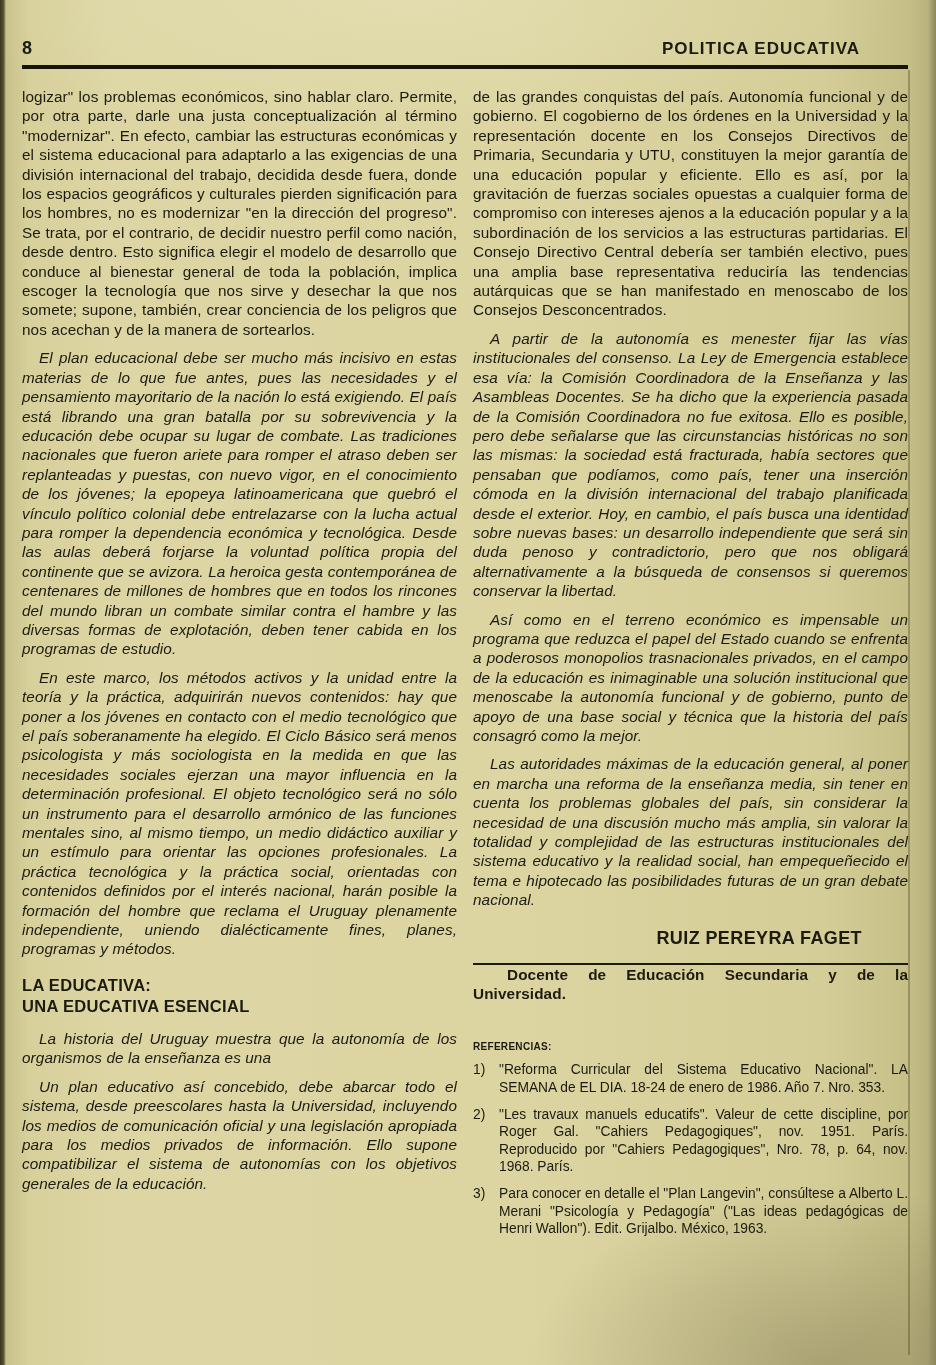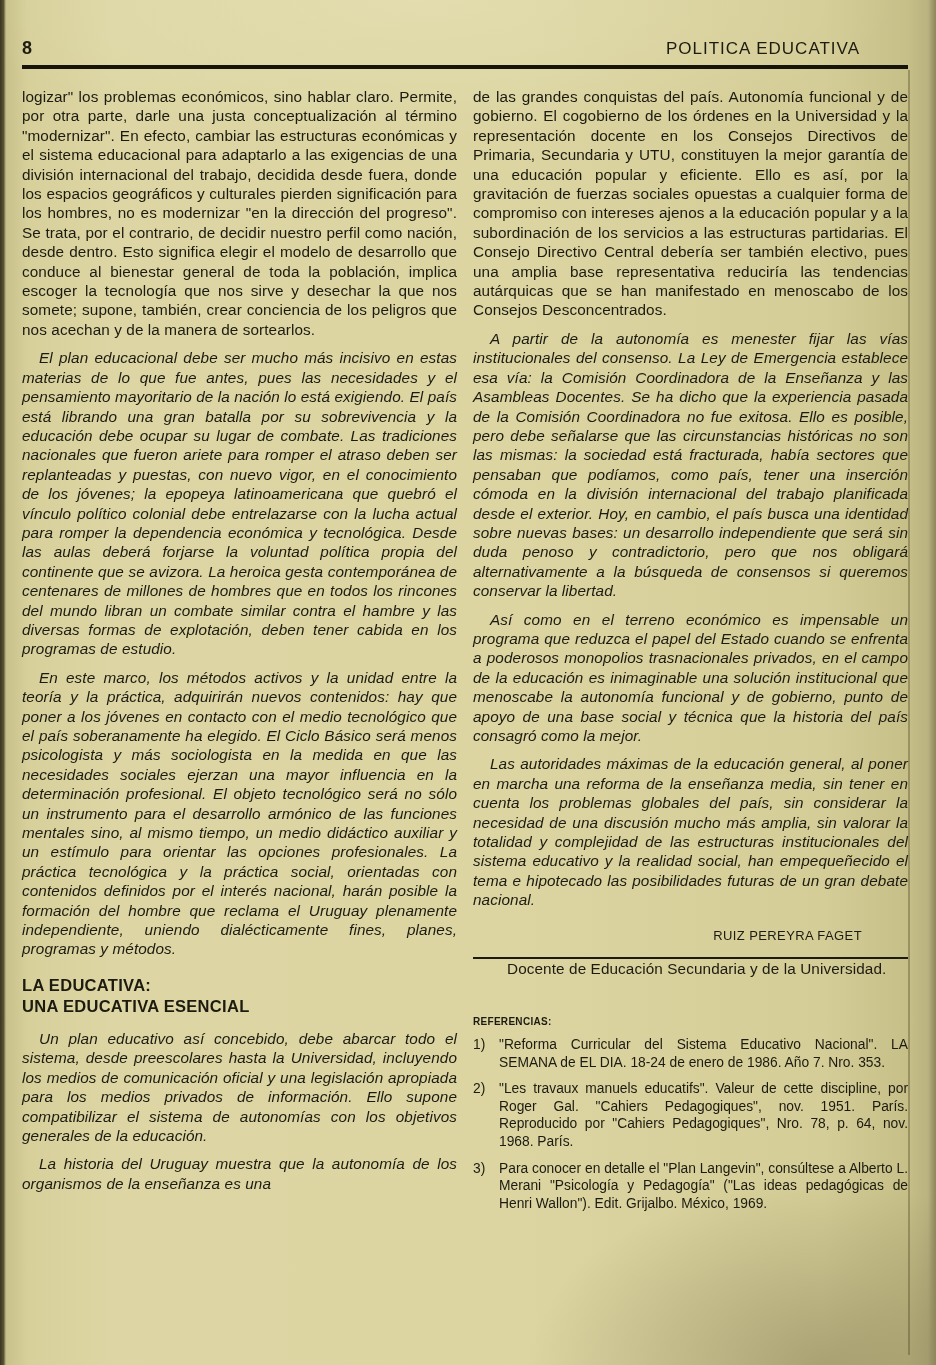--- a/index.html
+++ b/index.html
@@ -34,21 +34,21 @@
     position: absolute; left: 22px; top: 0; width: 886px;
   }
   .page-header {
     display: flex; justify-content: space-between; align-items: flex-end;
     padding-top: 38px;
   }
   .page-num {
     font-weight: bold; font-size: 18px; letter-spacing: 0.5px;
   }
   .header-title {
-    font-weight: normal; font-size: 17px; letter-spacing: 1px;
+    font-weight: bold; font-size: 17px; letter-spacing: 1px;
     padding-right: 48px;
     text-align: right;
   }
   .header-rule {
     margin-top: 6px; height: 4px; background: #17150b;
   }
   .columns {
     display: flex; gap: 16px; margin-top: 18px;
   }
   .col { width: 435px; }
@@ -59,30 +59,31 @@
     letter-spacing: 0.1px;
   }
   .col p.indent { text-indent: 17px; font-style: italic; }
   .section-heading {
     margin: 16px 0 12px 0;
     font-size: 16.5px; line-height: 21px; font-weight: bold;
     letter-spacing: 0.3px;
   }
   .author {
     margin-top: 18px;
-    font-weight: normal; font-size: 13px; letter-spacing: 0.4px;
+    font-weight: bold; font-size: 18px; letter-spacing: 0.4px;
     text-align: right; padding-right: 46px;
   }
   .byline-rule {
     margin-top: 14px; height: 2px; background: #1d1b10;
   }
   .byline {
     margin-top: 10px;
     font-size: 14px; line-height: 18px;
     text-indent: 34px;
+    font-weight: bold;
   }
   .refs-title {
     margin-top: 38px;
     font-weight: bold; font-size: 10px; letter-spacing: 0.3px;
   }
   .ref-item {
     display: flex; margin-top: 9px;
     font-size: 13.8px; line-height: 17.6px;
   }
   .ref-num { width: 26px; flex: 0 0 26px; }
@@ -109,22 +110,22 @@
       <section class="col">
         <p>logizar" los problemas económicos, sino hablar claro. Permite, por otra parte, darle una justa conceptualización al término "modernizar". En efecto, cambiar las estructuras económicas y el sistema educacional para adaptarlo a las exigencias de una división internacional del trabajo, decidida desde fuera, donde los espacios geográficos y culturales pierden significación para los hombres, no es modernizar "en la dirección del progreso". Se trata, por el contrario, de decidir nuestro perfil como nación, desde dentro. Esto significa elegir el modelo de desarrollo que conduce al bienestar general de toda la población, implica escoger la tecnología que nos sirve y desechar la que nos somete; supone, también, crear conciencia de los peligros que nos acechan y de la manera de sortearlos.</p>
         <p class="indent">El plan educacional debe ser mucho más incisivo en estas materias de lo que fue antes, pues las necesidades y el pensamiento mayoritario de la nación lo está exigiendo. El país está librando una gran batalla por su sobrevivencia y la educación debe ocupar su lugar de combate. Las tradiciones nacionales que fueron ariete para romper el atraso deben ser replanteadas y puestas, con nuevo vigor, en el conocimiento de los jóvenes; la epopeya latinoamericana que quebró el vínculo político colonial debe entrelazarse con la lucha actual para romper la dependencia económica y tecnológica. Desde las aulas deberá forjarse la voluntad política propia del continente que se avizora. La heroica gesta contemporánea de centenares de millones de hombres que en todos los rincones del mundo libran un combate similar contra el hambre y las diversas formas de explotación, deben tener cabida en los programas de estudio.</p>
         <p class="indent">En este marco, los métodos activos y la unidad entre la teoría y la práctica, adquirirán nuevos contenidos: hay que poner a los jóvenes en contacto con el medio tecnológico que el país soberanamente ha elegido. El Ciclo Básico será menos psicologista y más sociologista en la medida en que las necesidades sociales ejerzan una mayor influencia en la determinación profesional. El objeto tecnológico será no sólo un instrumento para el desarrollo armónico de las funciones mentales sino, al mismo tiempo, un medio didáctico auxiliar y un estímulo para orientar las opciones profesionales. La práctica tecnológica y la práctica social, orientadas con contenidos definidos por el interés nacional, harán posible la formación del hombre que reclama el Uruguay plenamente independiente, uniendo dialécticamente fines, planes, programas y métodos.</p>
 
         <h2 class="section-heading">
           <span style="display:block">LA EDUCATIVA:</span>
           <span style="display:block">UNA EDUCATIVA ESENCIAL</span>
         </h2>
 
+        <p class="indent">La historia del Uruguay muestra que la autonomía de los organismos de la enseñanza es una</p>
         <p class="indent">Un plan educativo así concebido, debe abarcar todo el sistema, desde preescolares hasta la Universidad, incluyendo los medios de comunicación oficial y una legislación apropiada para los medios privados de información. Ello supone compatibilizar el sistema de autonomías con los objetivos generales de la educación.</p>
-        <p class="indent">La historia del Uruguay muestra que la autonomía de los organismos de la enseñanza es una</p>
       </section>
 
       <section class="col">
         <p>de las grandes conquistas del país. Autonomía funcional y de gobierno. El cogobierno de los órdenes en la Universidad y la representación docente en los Consejos Directivos de Primaria, Secundaria y UTU, constituyen la mejor garantía de una educación popular y eficiente. Ello es así, por la gravitación de fuerzas sociales opuestas a cualquier forma de compromiso con intereses ajenos a la educación popular y a la subordinación de los servicios a las estructuras partidarias. El Consejo Directivo Central debería ser también electivo, pues una amplia base representativa reduciría las tendencias autárquicas que se han manifestado en menoscabo de los Consejos Desconcentrados.</p>
         <p class="indent">A partir de la autonomía es menester fijar las vías institucionales del consenso. La Ley de Emergencia establece esa vía: la Comisión Coordinadora de la Enseñanza y las Asambleas Docentes. Se ha dicho que la experiencia pasada de la Comisión Coordinadora no fue exitosa. Ello es posible, pero debe señalarse que las circunstancias históricas no son las mismas: la sociedad está fracturada, había sectores que pensaban que podíamos, como país, tener una inserción cómoda en la división internacional del trabajo planificada desde el exterior. Hoy, en cambio, el país busca una identidad sobre nuevas bases: un desarrollo independiente que será sin duda penoso y contradictorio, pero que nos obligará alternativamente a la búsqueda de consensos si queremos conservar la libertad.</p>
         <p class="indent">Así como en el terreno económico es impensable un programa que reduzca el papel del Estado cuando se enfrenta a poderosos monopolios trasnacionales privados, en el campo de la educación es inimaginable una solución institucional que menoscabe la autonomía funcional y de gobierno, punto de apoyo de una base social y técnica que la historia del país consagró como la mejor.</p>
         <p class="indent">Las autoridades máximas de la educación general, al poner en marcha una reforma de la enseñanza media, sin tener en cuenta los problemas globales del país, sin considerar la necesidad de una discusión mucho más amplia, sin valorar la totalidad y complejidad de las estructuras institucionales del sistema educativo y la realidad social, han empequeñecido el tema e hipotecado las posibilidades futuras de un gran debate nacional.</p>
 
         <div class="author">RUIZ PEREYRA FAGET</div>
 
@@ -136,19 +137,19 @@
         <div class="ref-item">
           <span class="ref-num">1)</span>
           <span class="ref-text">"Reforma Curricular del Sistema Educativo Nacional". LA SEMANA de EL DIA. 18-24 de enero de 1986. Año 7. Nro. 353.</span>
         </div>
         <div class="ref-item">
           <span class="ref-num">2)</span>
           <span class="ref-text">"Les travaux manuels educatifs". Valeur de cette discipline, por Roger Gal. "Cahiers Pedagogiques", nov. 1951. París. Reproducido por "Cahiers Pedagogiques", Nro. 78, p. 64, nov. 1968. París.</span>
         </div>
         <div class="ref-item">
           <span class="ref-num">3)</span>
-          <span class="ref-text">Para conocer en detalle el "Plan Langevin", consúltese a Alberto L. Merani "Psicología y Pedagogía" ("Las ideas pedagógicas de Henri Wallon"). Edit. Grijalbo. México, 1969.</span>
+          <span class="ref-text">Para conocer en detalle el "Plan Langevin", consúltese a Alberto L. Merani "Psicología y Pedagogía" ("Las ideas pedagógicas de Henri Wallon"). Edit. Grijalbo. México, 1963.</span>
         </div>
       </section>
 
     </main>
   </div>
 </div>
 
 </body></html>

